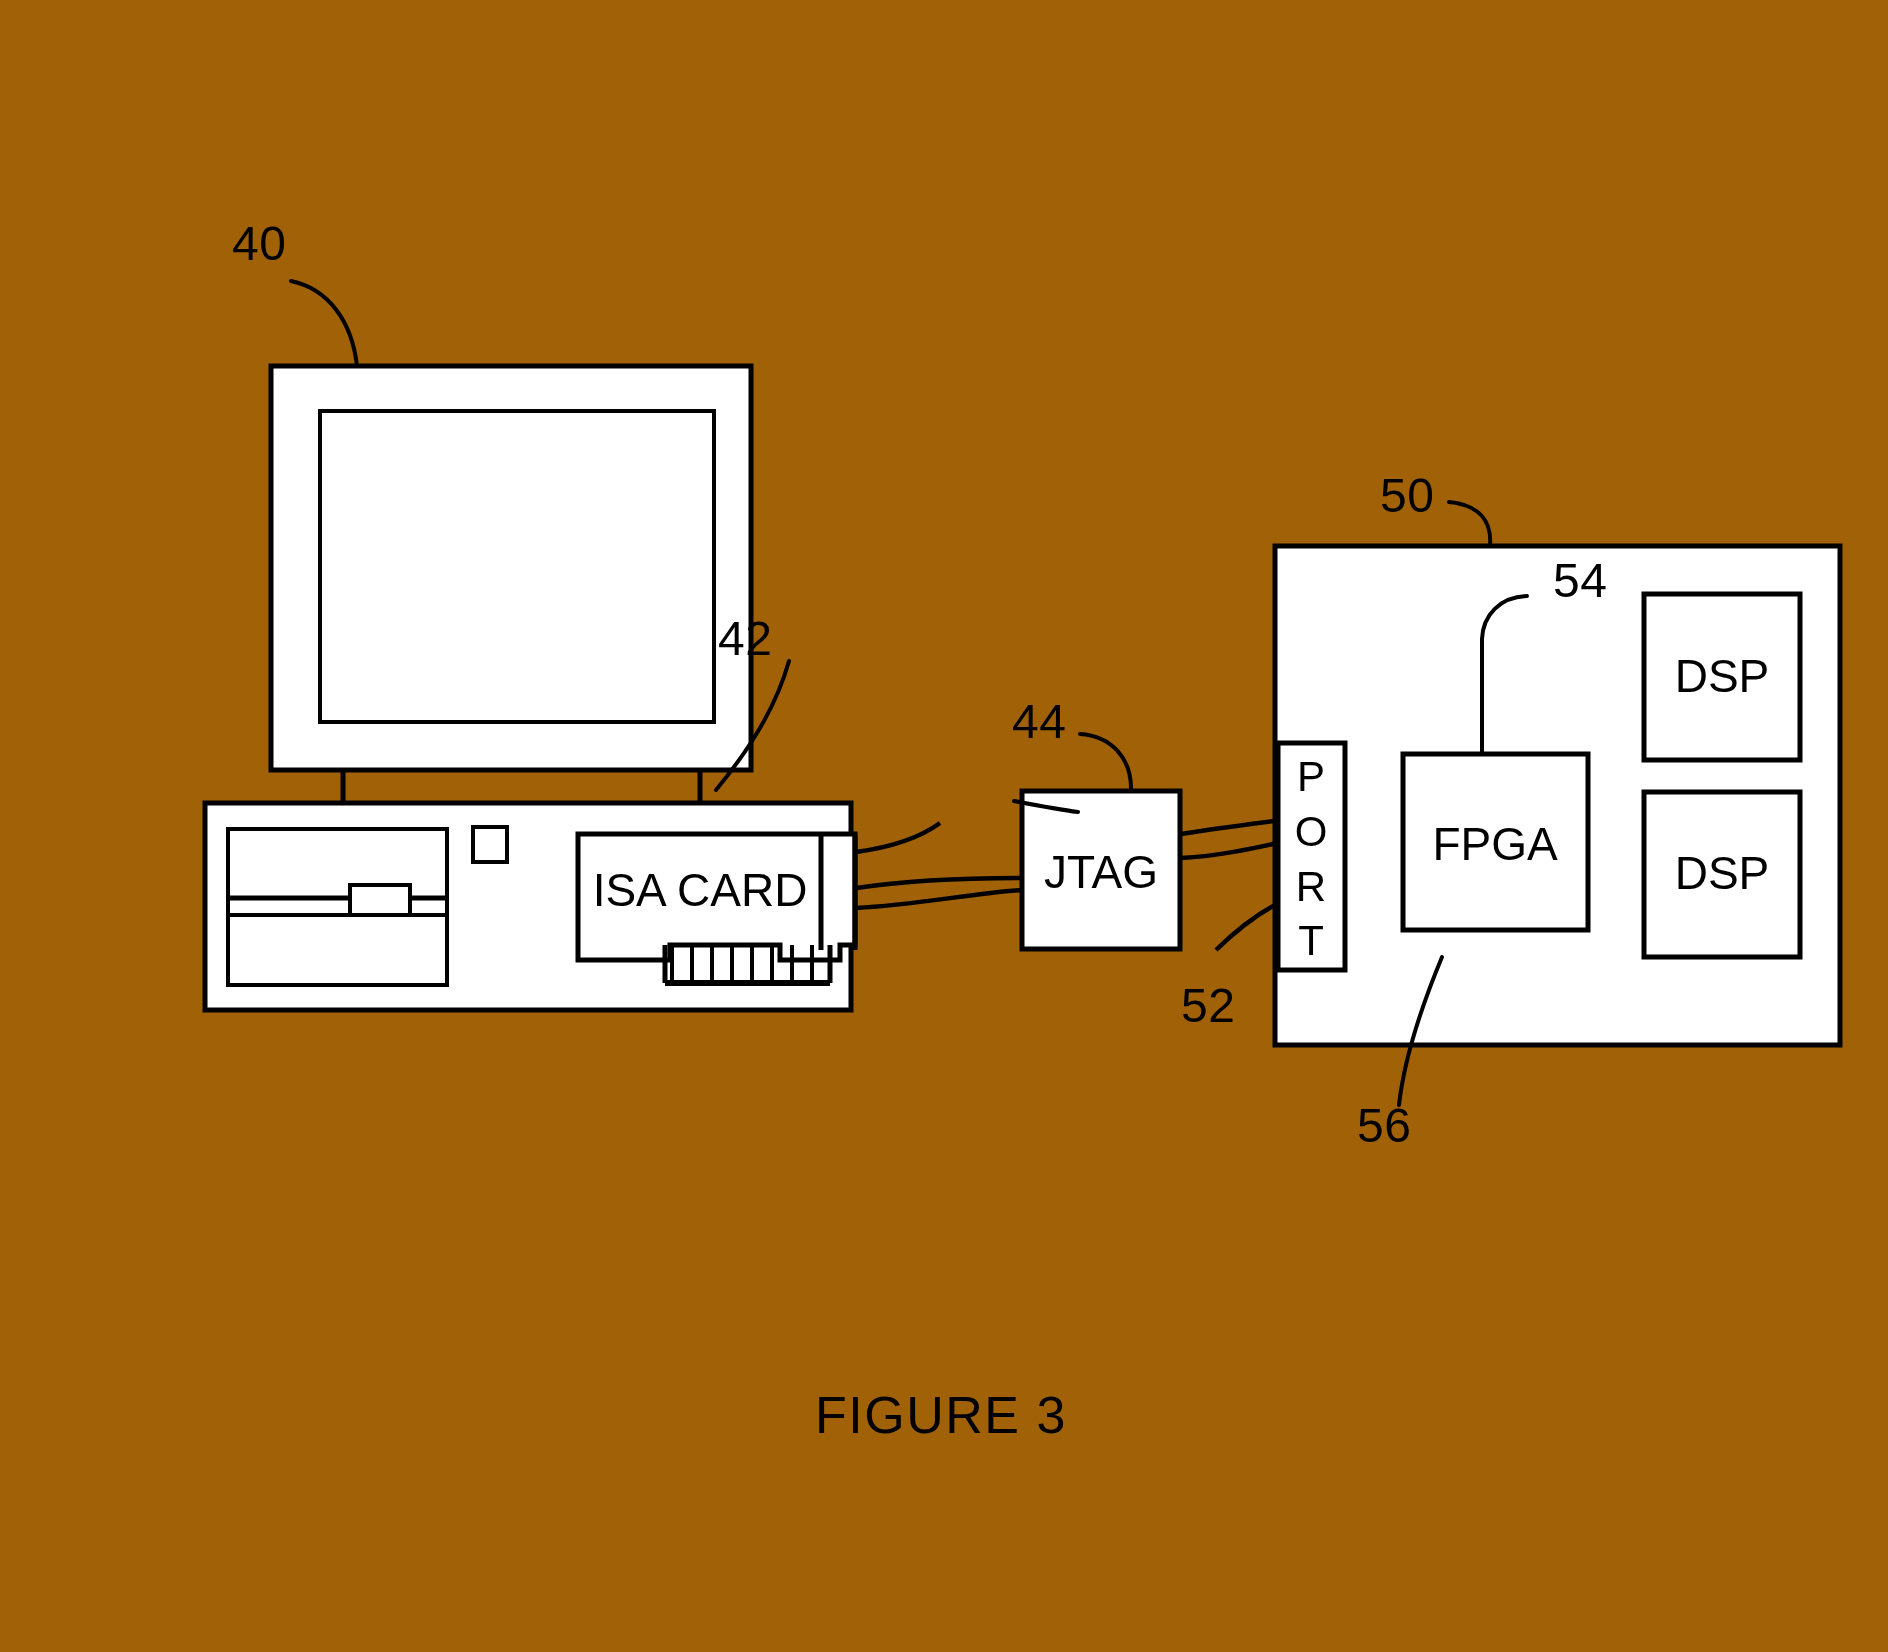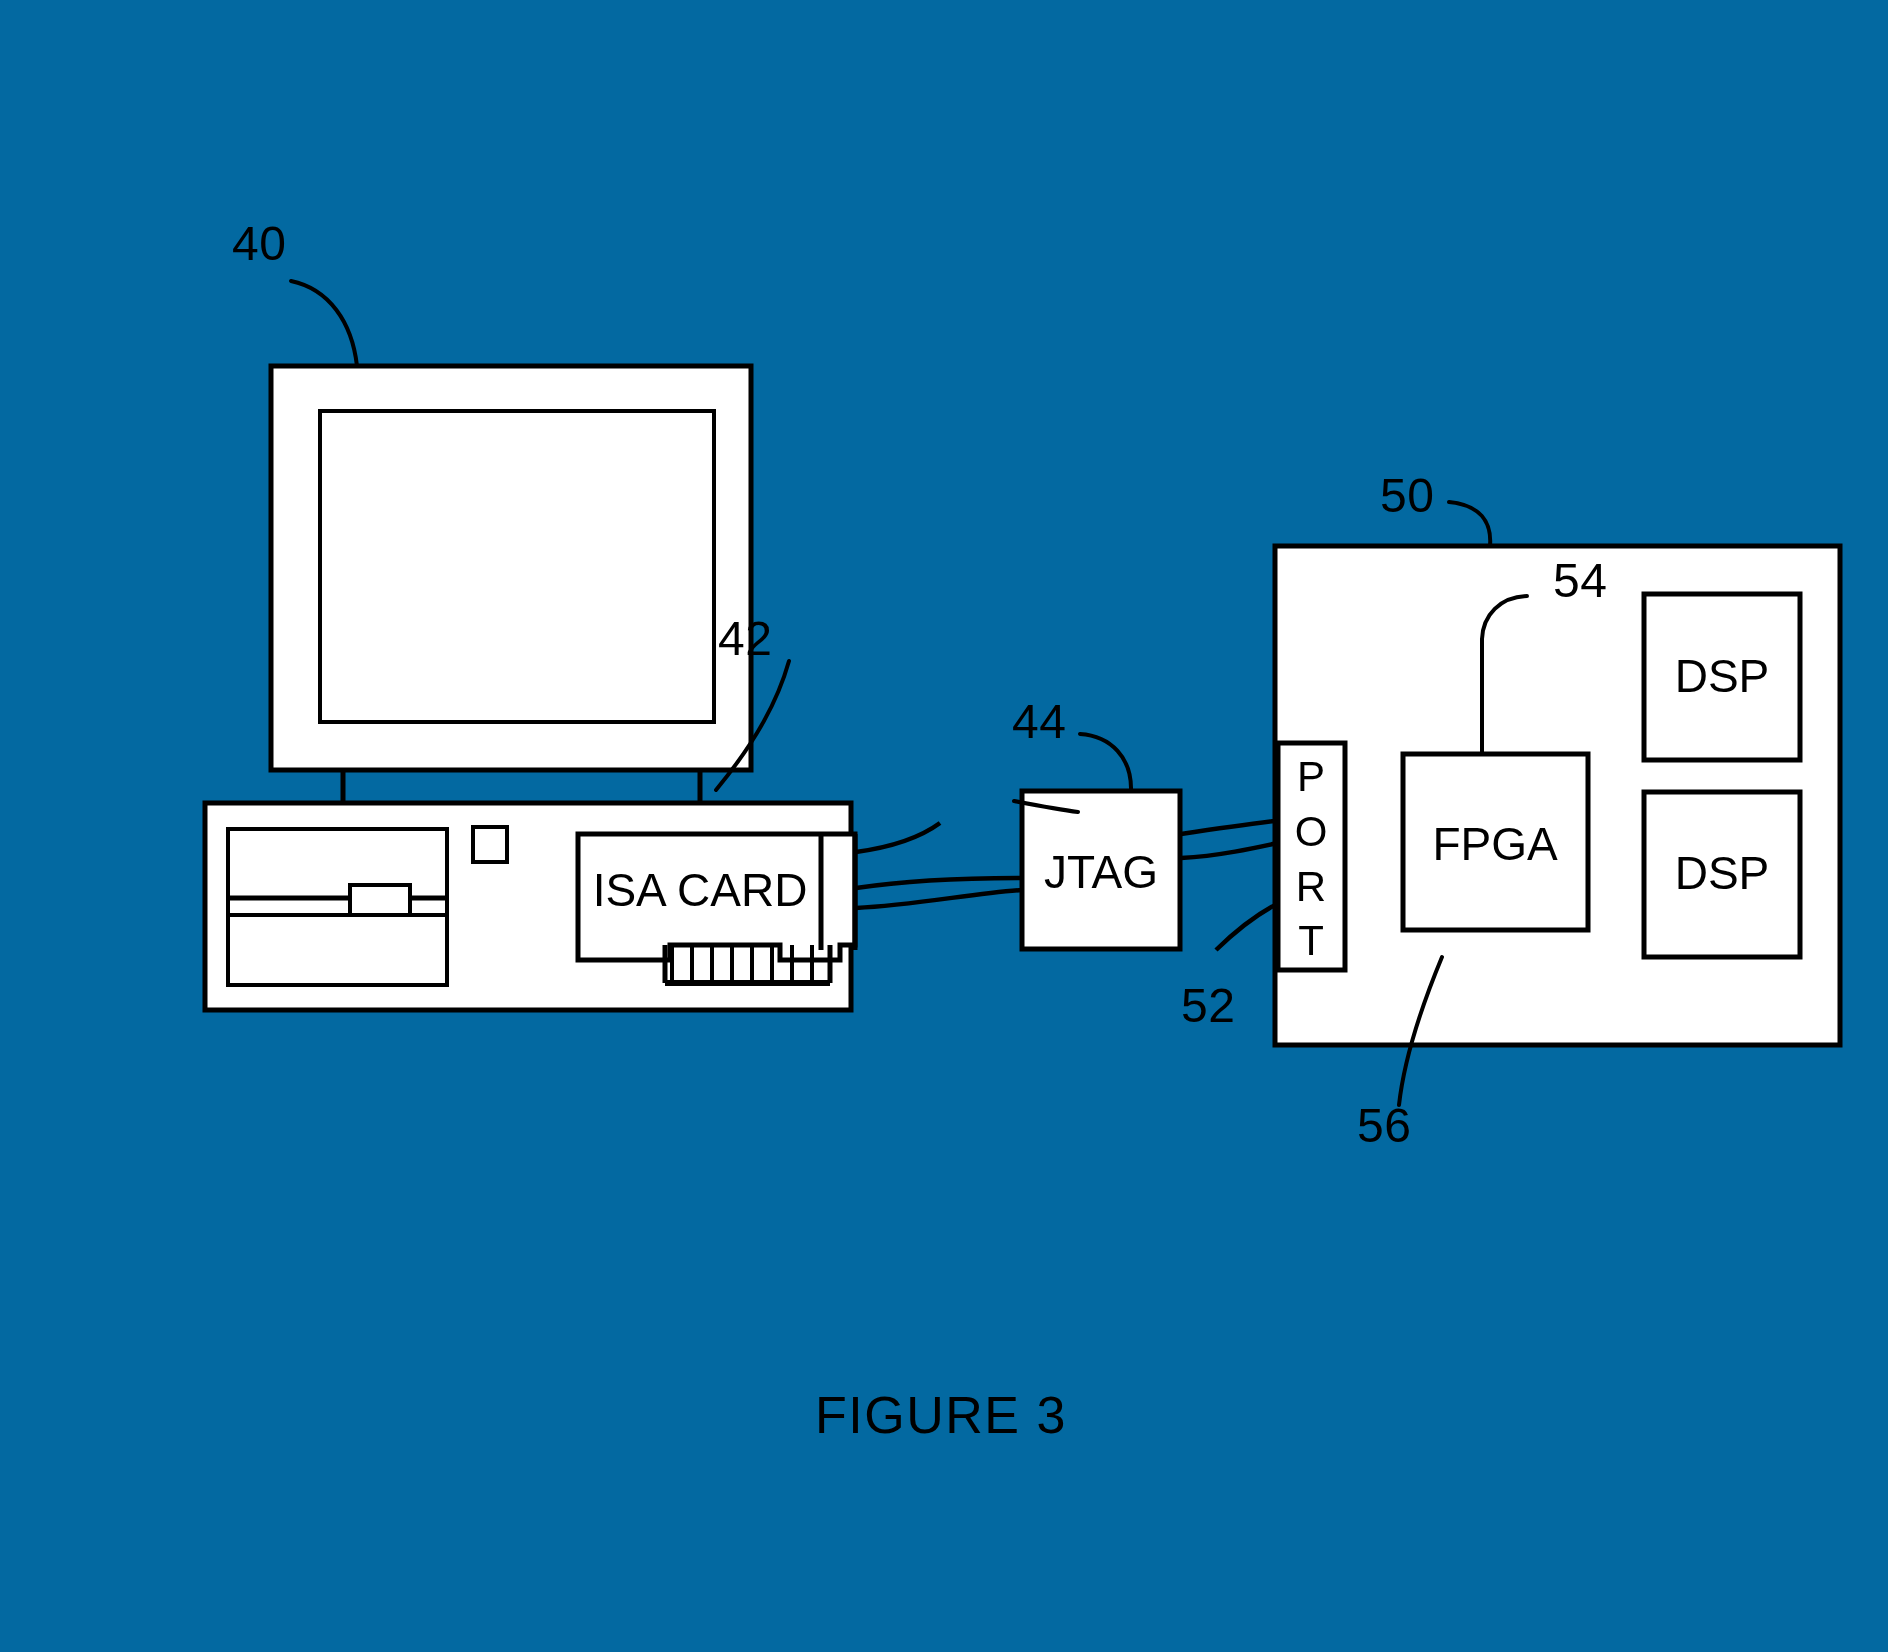--- a/index.html
+++ b/index.html
@@ -11,21 +11,21 @@
     width: 1888px;
     height: 1652px;
     font-family: "Liberation Sans", sans-serif;
     color: #000000;
     overflow: hidden;
   }
   #figure-root {
     position: relative;
     width: 1888px;
     height: 1652px;
-    background: #0369a1;
+    background: #a16207;
   }
   svg.figure-canvas {
     position: absolute;
     left: 0;
     top: 0;
     width: 1888px;
     height: 1652px;
     display: block;
   }
   .stroke {

